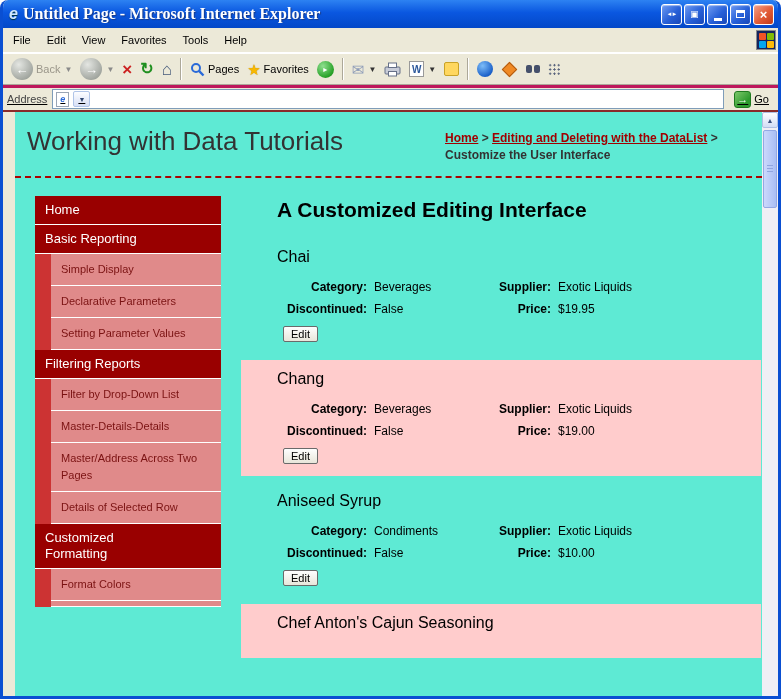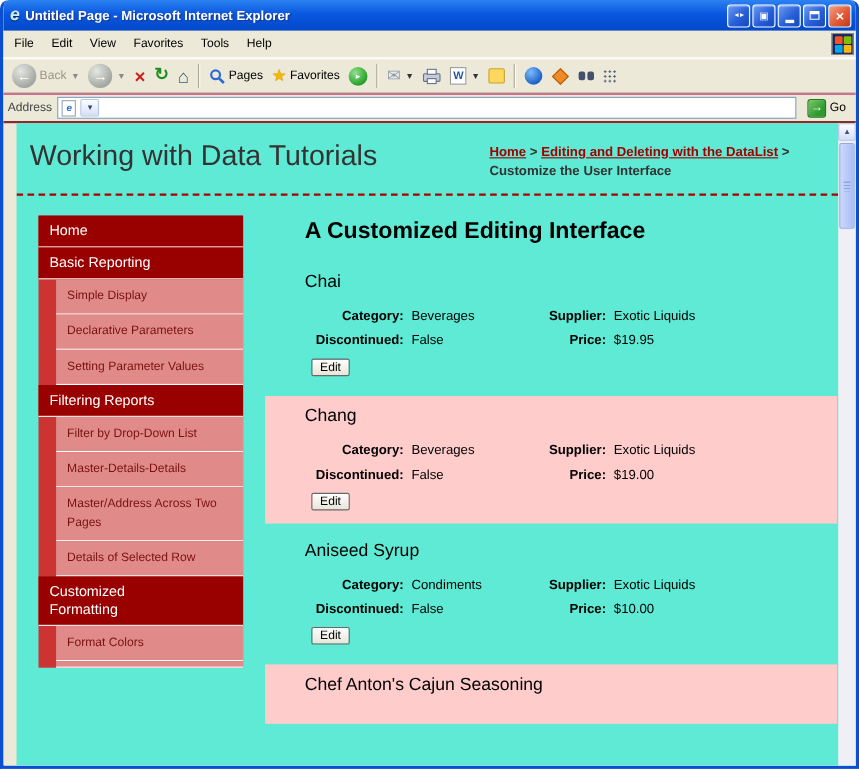--- a/index.html
+++ b/index.html
@@ -10,21 +10,21 @@
     border-left:3px solid #0A4FD2; border-right:3px solid #0A4FD2; border-bottom:3px solid #0A4FD2;
     border-radius:8px 8px 0 0; background:#ECE9D8;
   }
   
   .titlebar {
     height:28px; display:flex; align-items:center; padding:0 4px 0 6px;
     background:linear-gradient(180deg,#2D82F2 0%,#0A57E0 45%,#0348C8 100%);
     border-radius:5px 5px 0 0;
   }
   .ie-e { color:#CFE7FF; font-weight:bold; font-style:italic; font-size:16px; margin-right:5px; text-shadow:0 1px 1px #033; }
-  .title-text { color:#fff; font-weight:bold; font-size:12px; text-shadow:1px 1px 1px #1a3b88; flex:1; white-space:nowrap; overflow:hidden; }
+  .title-text { color:#fff; font-weight:bold; font-size:16px; text-shadow:1px 1px 1px #1a3b88; flex:1; white-space:nowrap; overflow:hidden;font-family:Liberation Serif, serif; }
   .winbtn {
     width:21px; height:21px; margin-left:2px; border-radius:3px; border:1px solid #fff;
     display:flex; align-items:center; justify-content:center; color:#fff; font-size:12px;
     background:linear-gradient(135deg,#6F9BF2 0%,#2760D8 55%,#1747B8 100%);
     box-shadow:inset 0 1px 1px rgba(255,255,255,.5); cursor:default;
   }
   .winbtn.close { background:linear-gradient(135deg,#F2A088 0%,#E25B36 55%,#C23A18 100%); font-weight:bold; font-size:13px; }
   .g-min { width:8px; height:3px; background:#fff; margin-top:10px; }
   .g-max { width:9px; height:8px; border:1px solid #fff; border-top:3px solid #fff; }
   .g-arr { font-size:6px; letter-spacing:-1px; }
@@ -55,21 +55,21 @@
     display:flex; align-items:center; justify-content:center; color:#fff; font-size:8px; }
   .ic-mail { color:#8E9CB8; font-size:15px; line-height:1; }
   .ic-wdoc { width:15px; height:16px; background:#fff; border:1px solid #999; color:#2B579A; font-weight:bold; font-size:10px;
     display:flex; align-items:center; justify-content:center; }
   .ic-discuss { width:15px; height:14px; background:#FFD75E; border:1px solid #C9A227; border-radius:2px; }
   .ic-msgr { width:16px; height:16px; border-radius:50%; background:radial-gradient(circle at 35% 30%,#7CBCF8,#1C62CA 70%,#11449A); }
   .ic-orange { width:11px; height:11px; background:#F08A24; border:1px solid #B05A10; transform:rotate(45deg); margin:0 3px; }
   .ic-binoc { width:6px; height:8px; background:#45506B; border-radius:2px; box-shadow:8px 0 0 #45506B; margin-right:8px; }
   .ic-grid { width:13px; height:13px; background-image:radial-gradient(#55607A 34%, transparent 36%); background-size:4.3px 4.3px; }
   
-  .addressbar { height:25px; background:#ECE9D8; border-top:1px solid #be185d; display:flex; align-items:center; padding:0 4px; gap:5px; }
+  .addressbar { height:25px; background:#ECE9D8; border-top:3px solid #be185d; display:flex; align-items:center; padding:0 4px; gap:5px;text-decoration:underline; }
   .addr-label { font-size:11px; color:#444; }
   .addr-field { flex:1; height:20px; background:#fff; border:1px solid #7F9DB9; display:flex; align-items:center; padding:0 1px 0 3px; gap:4px; }
   .page-ico { width:13px; height:15px; background:#fff; border:1px solid #9aa5b5; color:#2B6AD8; font-size:9px; font-weight:bold; font-style:italic;
     display:flex; align-items:center; justify-content:center; flex:none; }
   .addr-input { flex:1; border:none; outline:none; font-family:"Liberation Sans",sans-serif; font-size:11px; color:#000; background:transparent; }
   .addr-drop { width:17px; height:16px; background:linear-gradient(#FDFDFF,#D7DFF5); border:1px solid #B0C4E8; border-radius:2px;
     display:flex; align-items:center; justify-content:center; font-size:7px; color:#30456E; flex:none; }
   .go-btn { display:flex; align-items:center; gap:3px; padding:1px 5px; }
   .go-ico { width:17px; height:17px; background:linear-gradient(135deg,#7CC86A,#2E9A2E 70%); border:1px solid #1F7A1F; border-radius:3px;
     color:#fff; font-size:11px; font-weight:bold; display:flex; align-items:center; justify-content:center; }

